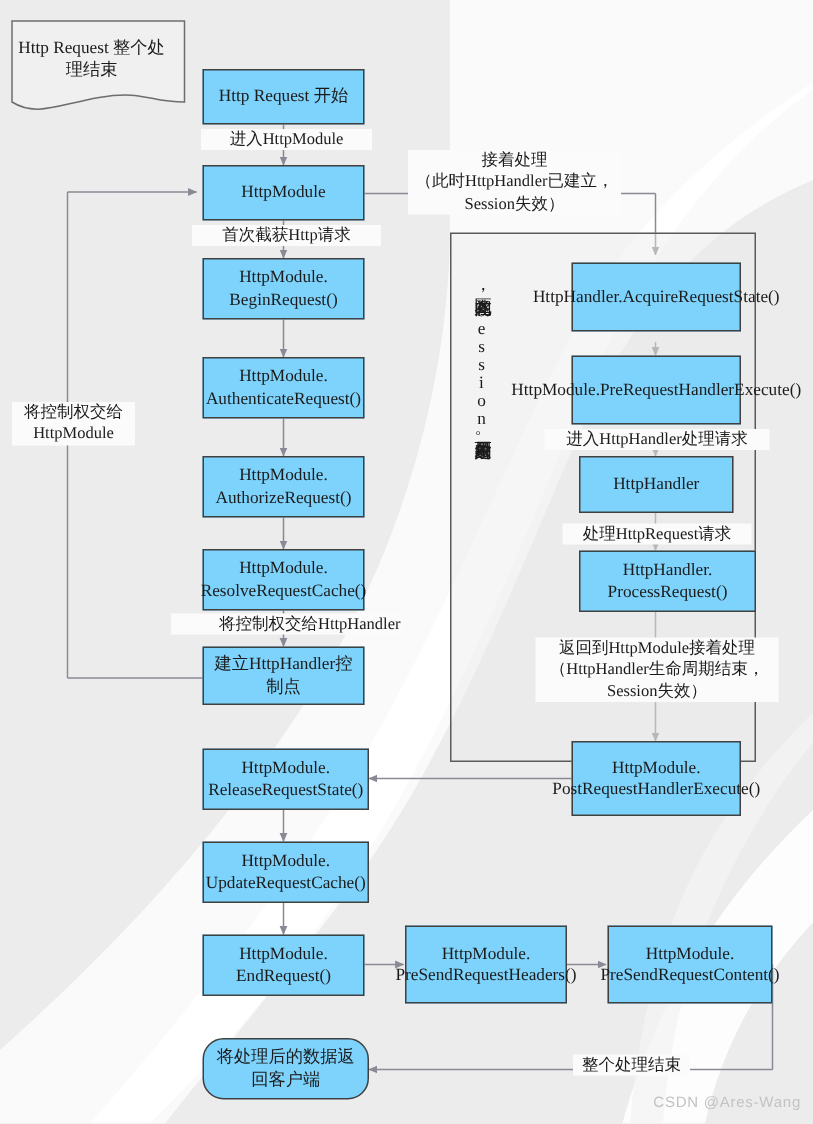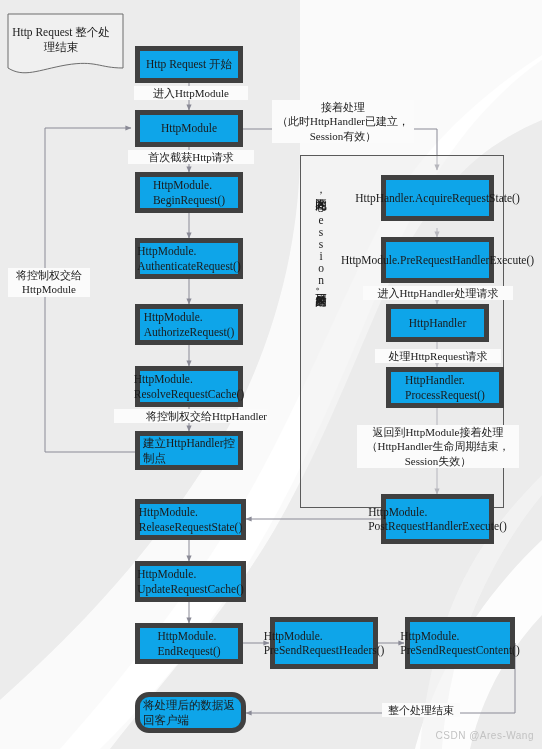--- a/index.html
+++ b/index.html
@@ -9,23 +9,24 @@
     background:#ececec;
     position:relative;overflow:hidden;
   }
   #stage{position:absolute;inset:0;width:542px;height:749px;}
   .bg{position:absolute;inset:0;z-index:0;}
   svg.lines{position:absolute;left:0;top:0;width:542px;height:749px;z-index:1;}
 
   .node{
     position:absolute;
     box-sizing:border-box;
-    border:5px solid #404040;
-    background:#0ea5e9;
+    border:1px solid #404040;
+    background:#7dd3fc;
     display:flex;align-items:center;justify-content:center;
+    text-align:center;
     font-size:11.5px;
     line-height:1.25;
     color:#1b1b1b;
     padding:2px 3px;
     z-index:3;
   }
   .node.round{border-radius:14px;}
   .label{
     position:absolute;
     font-size:11px;
@@ -197,21 +198,21 @@
 
   <div class="label" style="left:128px;top:150px;width:124px;">首次截获Http请求</div>
 
   <div class="label" style="left:114px;top:409px;width:152px;text-align:right;">将控制权交给HttpHandler</div>
 
   <div class="label" style="left:8px;top:268px;width:80px;">将控制权交给
 HttpModule</div>
 
   <div class="label" style="left:272px;top:100px;width:140px;text-align:center;">接着处理
 （此时HttpHandler已建立，
-Session有效）</div>
+Session失效）</div>
 
   <div class="label" style="left:363px;top:286px;width:148px;">进入HttpHandler处理请求</div>
 
   <div class="label" style="left:375px;top:349px;width:124px;">处理HttpRequest请求</div>
 
   <div class="label" style="left:357px;top:425px;width:160px;text-align:center;">返回到HttpModule接着处理
 （HttpHandler生命周期结束，
 Session失效）</div>
 
   <div class="label" style="left:382px;top:703px;width:76px;">整个处理结束</div>

